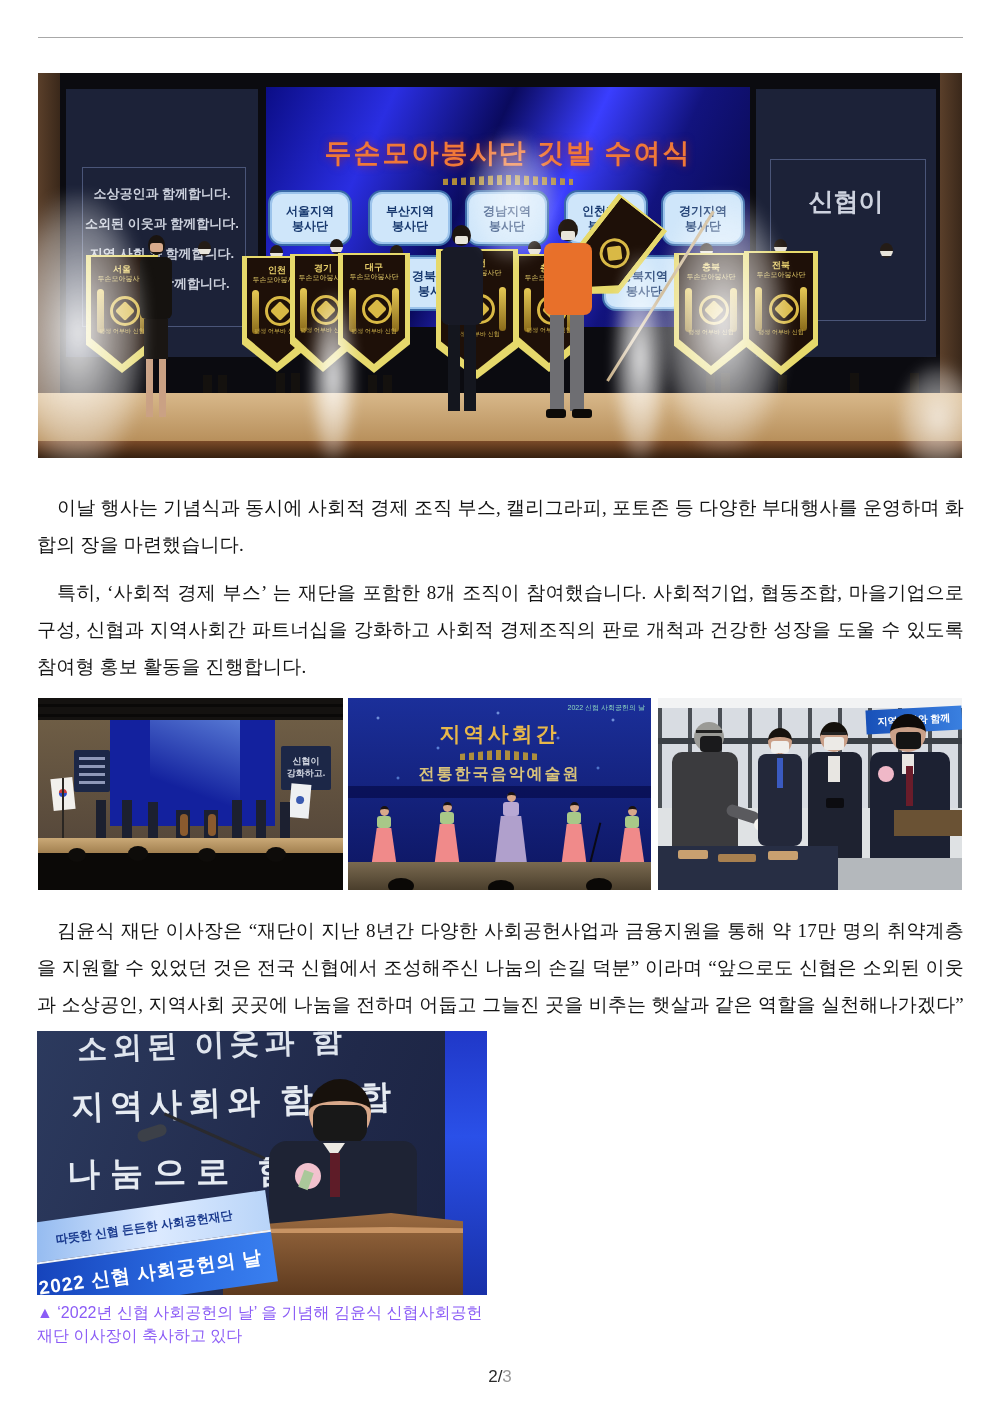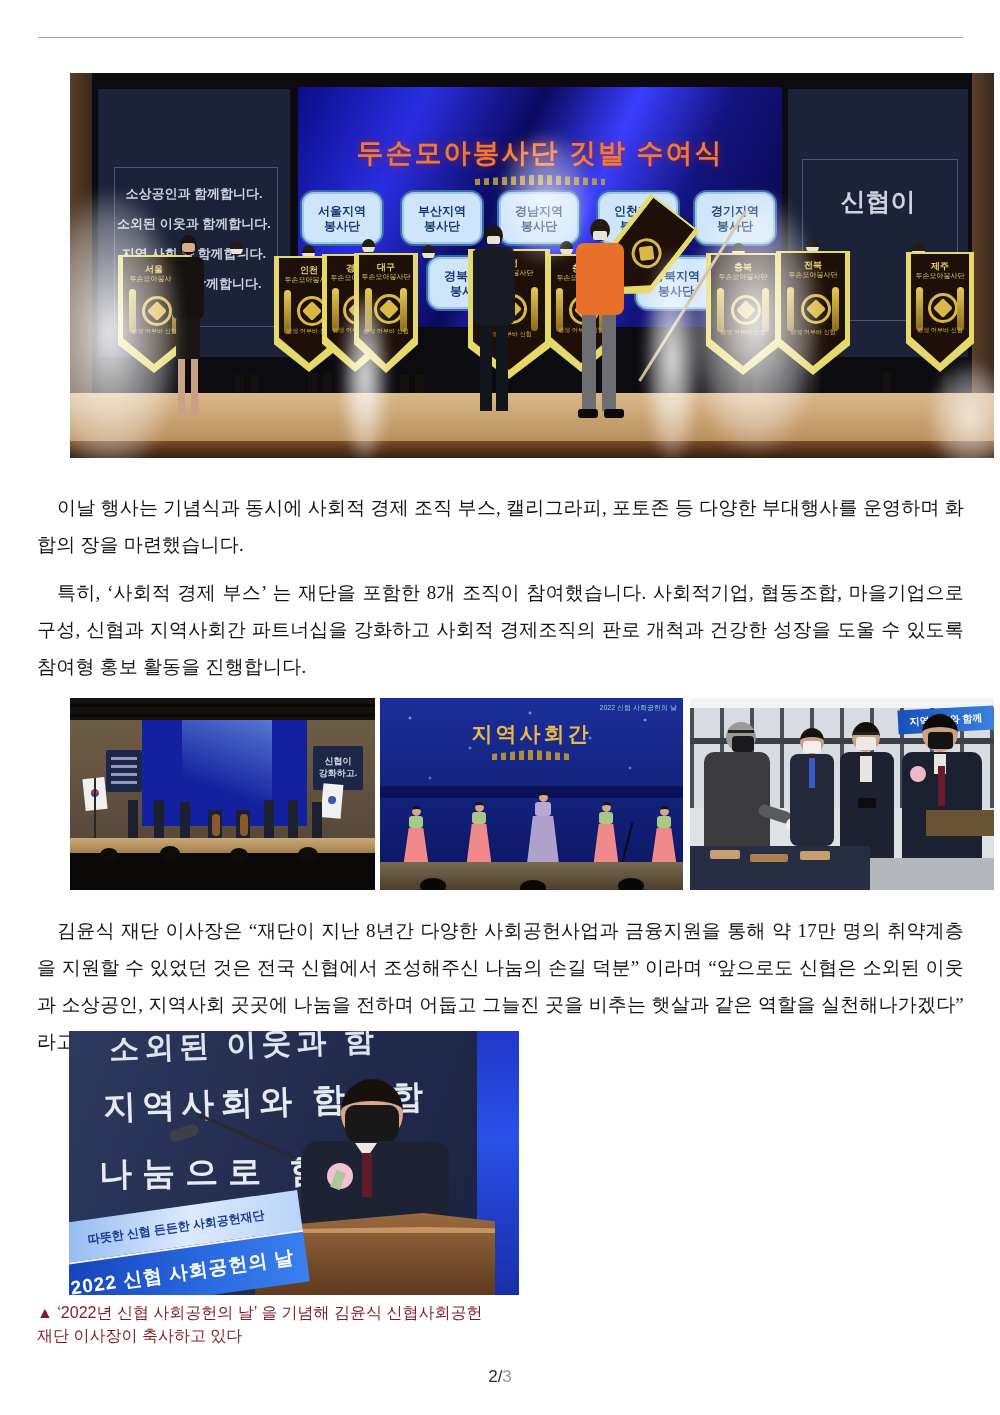--- a/index.html
+++ b/index.html
@@ -1,19 +1,19 @@
 <!DOCTYPE html>
 <html><head>
 <meta charset="utf-8">
 <style>
   html,body{margin:0;padding:0;background:#ffffff;}
   body{width:1000px;height:1415px;position:relative;overflow:hidden;
        font-family:"Liberation Serif","DejaVu Serif",serif;color:#111;}
   .abs{position:absolute;}
-  .photo{position:absolute;overflow:hidden;background:#000;margin-left:32px;}
+  .photo{position:absolute;overflow:hidden;background:#000;}
   .para{position:absolute;left:37px;width:927px;font-size:19px;line-height:37px;
         text-align:justify;text-indent:20px;color:#151515;letter-spacing:.2px;}
   
   .woodcol{position:absolute;top:0;bottom:0;width:22px;background:linear-gradient(90deg,#5a3f2a,#3a281a);}
   .screen{position:absolute;left:228px;top:14px;width:484px;height:240px;
           background:linear-gradient(115deg,#0b0d86 0%,#2a2ee2 22%,#0a0a5e 42%,#3a3eff 58%,#12137e 74%,#06063f 100%);}
   .screen-title{position:absolute;left:0;right:0;top:48px;text-align:center;font-weight:bold;
           font-size:27px;letter-spacing:2px;color:#f07838;text-shadow:0 0 8px rgba(200,40,0,.6);
           font-family:"Liberation Sans",sans-serif;}
   .laurel{position:absolute;left:50%;top:88px;width:130px;height:10px;margin-left:-65px;opacity:.85;
@@ -45,21 +45,21 @@
        background:linear-gradient(#241c16 52%,#e8e4da 52% 84%,#2a2420 84%);}
   .legs{position:absolute;width:9px;height:40px;background:#14110e;}
   
   .mini-navy{position:absolute;background:#1c2747;border-radius:2px;}
   .hfig-head{position:absolute;width:9px;height:10px;border-radius:50%;background:#d8a88a;border-top:3px solid #1a1210;box-sizing:border-box;}
   .perf{position:absolute;width:10px;background:#1c2030;}
   
   .rightcol{position:absolute;left:506px;top:1040px;width:459px;font-size:19px;line-height:33px;
             text-align:justify;color:#151515;}
   .caption{position:absolute;left:37px;top:1301px;width:458px;font-size:16px;line-height:23px;
-           color:#7f1d1d;font-family:"Liberation Sans",sans-serif;}
+           color:#8b5cf6;font-family:"Liberation Sans",sans-serif;}
   .pagenum{position:absolute;left:0;right:0;top:1367px;text-align:center;
            font-family:Liberation Sans, sans-serif;font-size:17px;}
   .pagenum .cur{color:#2a2a2a;} .pagenum .tot{color:#9a9a9a;}
 </style>
 </head>
 <body>
 
 <div class="abs" style="left:38px;top:37px;width:925px;border-top:1px solid #a8a8a8;"></div>
 
 <div class="photo" style="left:38px;top:73px;width:924px;height:385px;background:#0b0b10;">
@@ -168,21 +168,21 @@
         <span class="fl1">경기</span>
       <span class="fl2">두손모아봉사단</span>
       <div class="emb">
           <div class="embi"></div>
         </div>
       <div class="orn" style="left:5px;"></div>
         <div class="orn" style="right:5px;"></div>
       <span class="ff">평생 어부바 신협</span>
       </div>
     </div>
-  <div class="flag" style="left:284px;top:180px;width:64px;height:120px;">
+  <div class="flag" style="left:300px;top:180px;width:72px;height:120px;">
     <div class="flagin">
         <span class="fl1">대구</span>
       <span class="fl2">두손모아봉사단</span>
       <div class="emb">
           <div class="embi"></div>
         </div>
       <div class="orn" style="left:6px;"></div>
         <div class="orn" style="right:6px;"></div>
       <span class="ff">평생 어부바 신협</span>
       </div>
@@ -225,32 +225,20 @@
     </div>
   <div class="flag" style="left:706px;top:178px;width:74px;height:124px;">
     <div class="flagin">
         <span class="fl1">전북</span>
       <span class="fl2">두손모아봉사단</span>
       <div class="emb">
           <div class="embi"></div>
         </div>
       <div class="orn" style="left:6px;"></div>
         <div class="orn" style="right:6px;"></div>
-      <span class="ff">평생 어부바 신협</span>
-      </div>
-    </div>
-  <div class="flag" style="left:836px;top:179px;width:68px;height:120px;">
-    <div class="flagin">
-        <span class="fl1">제주</span>
-      <span class="fl2">두손모아봉사단</span>
-      <div class="emb">
-          <div class="embi"></div>
-        </div>
-      <div class="orn" style="left:5px;"></div>
-        <div class="orn" style="right:5px;"></div>
       <span class="ff">평생 어부바 신협</span>
       </div>
     </div>
 
   <div class="abs" style="left:568px;top:108px;width:3px;height:200px;background:#c8b088;transform:rotate(32deg);transform-origin:bottom;"></div>
   <div class="flag" style="left:542px;top:128px;width:62px;height:104px;transform:rotate(38deg);">
     <div class="flagin">
         <div class="emb">
           <div class="embi"></div>
         </div>
@@ -335,20 +323,21 @@
   <div class="abs" style="left:160px;top:150px;width:18px;height:14px;border-radius:50%;background:#0e0c0a;"></div>
   <div class="abs" style="left:228px;top:149px;width:20px;height:15px;border-radius:50%;background:#0e0c0a;"></div>
 </div>
 
 <div class="photo" style="left:348px;top:698px;width:303px;height:192px;background:linear-gradient(#1b2f9a,#0d1560);">
   <div class="abs" style="left:0;top:0;width:303px;height:120px;
        background-image:radial-gradient(2px 2px at 30px 20px,#9fc4ff,transparent),radial-gradient(2px 2px at 90px 50px,#7fb0ff,transparent),radial-gradient(2px 2px at 150px 15px,#9fc4ff,transparent),radial-gradient(2px 2px at 210px 40px,#7fb0ff,transparent),radial-gradient(2px 2px at 265px 22px,#9fc4ff,transparent),radial-gradient(2px 2px at 50px 80px,#6fa0f0,transparent),radial-gradient(2px 2px at 250px 70px,#6fa0f0,transparent);"></div>
   <div class="abs" style="right:6px;top:5px;font-family:'Liberation Sans',sans-serif;font-size:7px;color:#8fd8c0;">2022 신협 사회공헌의 날</div>
   <div class="abs" style="left:0;right:0;top:22px;text-align:center;font-family:'Liberation Sans',sans-serif;font-weight:bold;font-size:21px;color:#e8b84a;letter-spacing:3px;">지역사회간</div>
   <div class="laurel" style="top:52px;width:80px;margin-left:-40px;"></div>
+  <div class="abs" style="left:0;right:0;top:66px;text-align:center;font-family:'Liberation Sans',sans-serif;font-weight:bold;font-size:16px;color:#d8c27a;letter-spacing:2px;">전통한국음악예술원</div>
   <div class="abs" style="left:0;top:88px;width:303px;height:12px;background:rgba(8,14,80,.8);"></div>
 
   <div class="abs" style="left:22px;top:108px;width:28px;height:62px;">
     <div class="hfig-head" style="left:10px;top:0;"></div>
     <div class="abs" style="left:7px;top:10px;width:14px;height:12px;background:#a8c888;border-radius:3px;"></div>
     <div class="abs" style="left:1px;top:22px;width:26px;height:40px;background:#f08a8a;clip-path:polygon(22% 0,78% 0,100% 100%,0 100%);"></div>
     </div>
   <div class="abs" style="left:85px;top:104px;width:28px;height:66px;">
     <div class="hfig-head" style="left:10px;top:0;"></div>
     <div class="abs" style="left:7px;top:10px;width:14px;height:12px;background:#a8c888;border-radius:3px;"></div>

